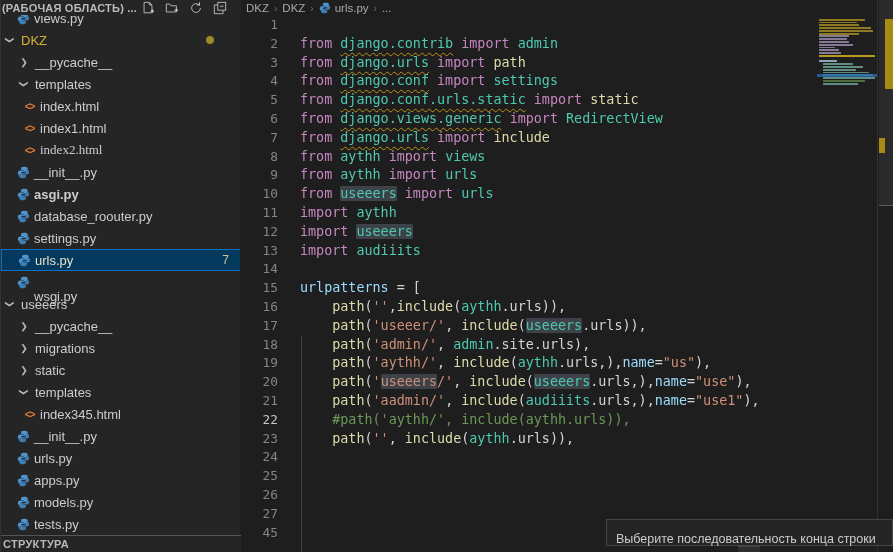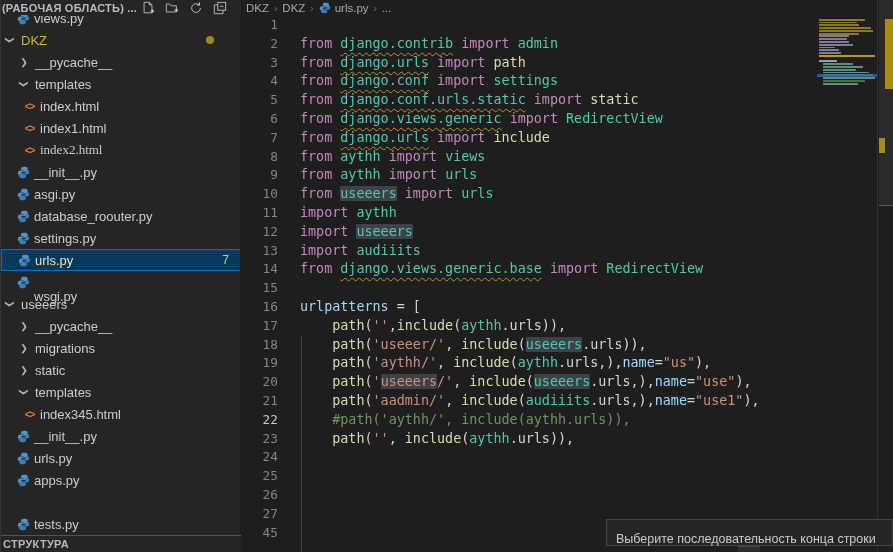--- a/index.html
+++ b/index.html
@@ -116,21 +116,21 @@
           </span>
           <span class="tlabel" style="left: 33px;">__init__.py</span>
         </div>
         <div class="trow" style="top: 183px;">
           <span class="ticon" style="left: 15px;">
             <svg width="13" height="13" viewBox="0 0 16 16">
               <path fill="#4e94ce" d="M7.9 1C6 1 5 1.9 5 3.3V5h3.3v.6H3.7C2.2 5.6 1 6.8 1 8.5s1.2 2.9 2.7 2.9H5V9.6C5 8.1 6.3 7 7.8 7h3.3c1.2 0 2.1-.9 2.1-2.1V3.3C13.2 1.9 12 1 10.4 1z"></path>
               <path fill="#3f7fb5" d="M8.1 15c1.9 0 2.9-.9 2.9-2.3V11H7.7v-.6h4.6c1.5 0 2.7-1.2 2.7-2.9S13.8 4.6 12.3 4.6H11v1.8C11 7.9 9.7 9 8.2 9H4.9c-1.2 0-2.1.9-2.1 2.1v1.6C2.8 14.1 4 15 5.6 15z"></path>
             </svg>
           </span>
-          <span class="tlabel" style="left: 33px;">asgi.py</span>
+          <span class="tlabel" style="left: 33px; font-weight: bold;">asgi.py</span>
         </div>
         <div class="trow" style="top: 205px;">
           <span class="ticon" style="left: 15px;">
             <svg width="13" height="13" viewBox="0 0 16 16">
               <path fill="#4e94ce" d="M7.9 1C6 1 5 1.9 5 3.3V5h3.3v.6H3.7C2.2 5.6 1 6.8 1 8.5s1.2 2.9 2.7 2.9H5V9.6C5 8.1 6.3 7 7.8 7h3.3c1.2 0 2.1-.9 2.1-2.1V3.3C13.2 1.9 12 1 10.4 1z"></path>
               <path fill="#3f7fb5" d="M8.1 15c1.9 0 2.9-.9 2.9-2.3V11H7.7v-.6h4.6c1.5 0 2.7-1.2 2.7-2.9S13.8 4.6 12.3 4.6H11v1.8C11 7.9 9.7 9 8.2 9H4.9c-1.2 0-2.1.9-2.1 2.1v1.6C2.8 14.1 4 15 5.6 15z"></path>
             </svg>
           </span>
           <span class="tlabel" style="left: 33px;">database_roouter.py</span>
         </div>
@@ -205,20 +205,29 @@
           <span class="tlabel" style="left: 33px;">urls.py</span>
         </div>
         <div class="trow" style="top: 469px;">
           <span class="ticon" style="left: 15px;">
             <svg width="13" height="13" viewBox="0 0 16 16">
               <path fill="#4e94ce" d="M7.9 1C6 1 5 1.9 5 3.3V5h3.3v.6H3.7C2.2 5.6 1 6.8 1 8.5s1.2 2.9 2.7 2.9H5V9.6C5 8.1 6.3 7 7.8 7h3.3c1.2 0 2.1-.9 2.1-2.1V3.3C13.2 1.9 12 1 10.4 1z"></path>
               <path fill="#3f7fb5" d="M8.1 15c1.9 0 2.9-.9 2.9-2.3V11H7.7v-.6h4.6c1.5 0 2.7-1.2 2.7-2.9S13.8 4.6 12.3 4.6H11v1.8C11 7.9 9.7 9 8.2 9H4.9c-1.2 0-2.1.9-2.1 2.1v1.6C2.8 14.1 4 15 5.6 15z"></path>
             </svg>
           </span>
           <span class="tlabel" style="left: 33px;">apps.py</span>
+        </div>
+        <div class="trow" style="top: 491px;">
+          <span class="ticon" style="left: 15px;">
+            <svg width="13" height="13" viewBox="0 0 16 16">
+              <path fill="#4e94ce" d="M7.9 1C6 1 5 1.9 5 3.3V5h3.3v.6H3.7C2.2 5.6 1 6.8 1 8.5s1.2 2.9 2.7 2.9H5V9.6C5 8.1 6.3 7 7.8 7h3.3c1.2 0 2.1-.9 2.1-2.1V3.3C13.2 1.9 12 1 10.4 1z"></path>
+              <path fill="#3f7fb5" d="M8.1 15c1.9 0 2.9-.9 2.9-2.3V11H7.7v-.6h4.6c1.5 0 2.7-1.2 2.7-2.9S13.8 4.6 12.3 4.6H11v1.8C11 7.9 9.7 9 8.2 9H4.9c-1.2 0-2.1.9-2.1 2.1v1.6C2.8 14.1 4 15 5.6 15z"></path>
+            </svg>
+          </span>
+          <span class="tlabel" style="left: 33px;">models.py</span>
         </div>
         <div class="trow" style="top: 513px;">
           <span class="ticon" style="left: 15px;">
             <svg width="13" height="13" viewBox="0 0 16 16">
               <path fill="#4e94ce" d="M7.9 1C6 1 5 1.9 5 3.3V5h3.3v.6H3.7C2.2 5.6 1 6.8 1 8.5s1.2 2.9 2.7 2.9H5V9.6C5 8.1 6.3 7 7.8 7h3.3c1.2 0 2.1-.9 2.1-2.1V3.3C13.2 1.9 12 1 10.4 1z"></path>
               <path fill="#3f7fb5" d="M8.1 15c1.9 0 2.9-.9 2.9-2.3V11H7.7v-.6h4.6c1.5 0 2.7-1.2 2.7-2.9S13.8 4.6 12.3 4.6H11v1.8C11 7.9 9.7 9 8.2 9H4.9c-1.2 0-2.1.9-2.1 2.1v1.6C2.8 14.1 4 15 5.6 15z"></path>
             </svg>
           </span>
           <span class="tlabel" style="left: 33px;">tests.py</span>
         </div>
@@ -311,25 +320,25 @@
         <div class="cline"><span class="tk-k">from</span><span class="tk-p"> </span><span class="tk-m tk-w">django.conf</span><span class="tk-p"> </span><span class="tk-k">import</span><span class="tk-p"> </span><span class="tk-m">settings</span></div>
         <div class="cline"><span class="tk-k">from</span><span class="tk-p"> </span><span class="tk-m tk-w">django.conf.urls.static</span><span class="tk-p"> </span><span class="tk-k">import</span><span class="tk-p"> </span><span class="tk-f">static</span></div>
         <div class="cline"><span class="tk-k">from</span><span class="tk-p"> </span><span class="tk-m tk-w">django.views.generic</span><span class="tk-p"> </span><span class="tk-k">import</span><span class="tk-p"> </span><span class="tk-m">RedirectView</span></div>
         <div class="cline"><span class="tk-k">from</span><span class="tk-p"> </span><span class="tk-m tk-w">django.urls</span><span class="tk-p"> </span><span class="tk-k">import</span><span class="tk-p"> </span><span class="tk-f">include</span></div>
         <div class="cline"><span class="tk-k">from</span><span class="tk-p"> </span><span class="tk-m">aythh</span><span class="tk-p"> </span><span class="tk-k">import</span><span class="tk-p"> </span><span class="tk-m">views</span></div>
         <div class="cline"><span class="tk-k">from</span><span class="tk-p"> </span><span class="tk-m">aythh</span><span class="tk-p"> </span><span class="tk-k">import</span><span class="tk-p"> </span><span class="tk-m">urls</span></div>
         <div class="cline"><span class="tk-k">from</span><span class="tk-p"> </span><span class="tk-m tk-h">useeers</span><span class="tk-p"> </span><span class="tk-k">import</span><span class="tk-p"> </span><span class="tk-m">urls</span></div>
         <div class="cline"><span class="tk-k">import</span><span class="tk-p"> </span><span class="tk-m">aythh</span></div>
         <div class="cline"><span class="tk-k">import</span><span class="tk-p"> </span><span class="tk-m tk-h">useeers</span></div>
         <div class="cline"><span class="tk-k">import</span><span class="tk-p"> </span><span class="tk-m">audiiits</span></div>
-        <div class="cline"><span class="tk-k">from</span><span class="tk-p"> </span><span class="tk-m tk-w">django.views.generic.base</span><span class="tk-p"> </span><span class="tk-k">import</span><span class="tk-p"> </span><span class="tk-m">RedirectView</span></div>
         <div class="cline"></div>
         <div class="cline"><span class="tk-v">urlpatterns</span><span class="tk-p"> = [</span></div>
         <div class="cline"><span class="tk-p">    </span><span class="tk-f">path</span><span class="tk-p">(</span><span class="tk-s">''</span><span class="tk-p">,</span><span class="tk-f">include</span><span class="tk-p">(</span><span class="tk-m">aythh</span><span class="tk-p">.urls)),</span></div>
         <div class="cline"><span class="tk-p">    </span><span class="tk-f">path</span><span class="tk-p">(</span><span class="tk-s">'useeer/'</span><span class="tk-p">, </span><span class="tk-f">include</span><span class="tk-p">(</span><span class="tk-m tk-h">useeers</span><span class="tk-p">.urls)),</span></div>
+        <div class="cline"><span class="tk-p">    </span><span class="tk-f">path</span><span class="tk-p">(</span><span class="tk-s">'admin/'</span><span class="tk-p">, </span><span class="tk-m">admin</span><span class="tk-p">.site.urls),</span></div>
         <div class="cline"><span class="tk-p">    </span><span class="tk-f">path</span><span class="tk-p">(</span><span class="tk-s">'aythh/'</span><span class="tk-p">, </span><span class="tk-f">include</span><span class="tk-p">(</span><span class="tk-m">aythh</span><span class="tk-p">.urls,),</span><span class="tk-v">name</span><span class="tk-p">=</span><span class="tk-s">"us"</span><span class="tk-p">),</span></div>
         <div class="cline"><span class="tk-p">    </span><span class="tk-f">path</span><span class="tk-p">(</span><span class="tk-s">'</span><span class="tk-s tk-h">useeers</span><span class="tk-s">/'</span><span class="tk-p">, </span><span class="tk-f">include</span><span class="tk-p">(</span><span class="tk-m tk-h">useeers</span><span class="tk-p">.urls,),</span><span class="tk-v">name</span><span class="tk-p">=</span><span class="tk-s">"use"</span><span class="tk-p">),</span></div>
         <div class="cline"><span class="tk-p">    </span><span class="tk-f">path</span><span class="tk-p">(</span><span class="tk-s">'aadmin/'</span><span class="tk-p">, </span><span class="tk-f">include</span><span class="tk-p">(</span><span class="tk-m">audiiits</span><span class="tk-p">.urls,),</span><span class="tk-v">name</span><span class="tk-p">=</span><span class="tk-s">"use1"</span><span class="tk-p">),</span></div>
         <div class="cline"><span class="tk-c">    #path('aythh/', include(aythh.urls)),</span></div>
         <div class="cline"><span class="tk-p">    </span><span class="tk-f">path</span><span class="tk-p">(</span><span class="tk-s">''</span><span class="tk-p">, </span><span class="tk-f">include</span><span class="tk-p">(</span><span class="tk-m">aythh</span><span class="tk-p">.urls)),</span></div>
         <div class="cline"></div>
         <div class="cline"></div>
         <div class="cline"></div>
       </div>
     <div class="indent-guide" id="indentguide" style="left: 61px; top: 335.6px; height: 216.4px;"></div>

